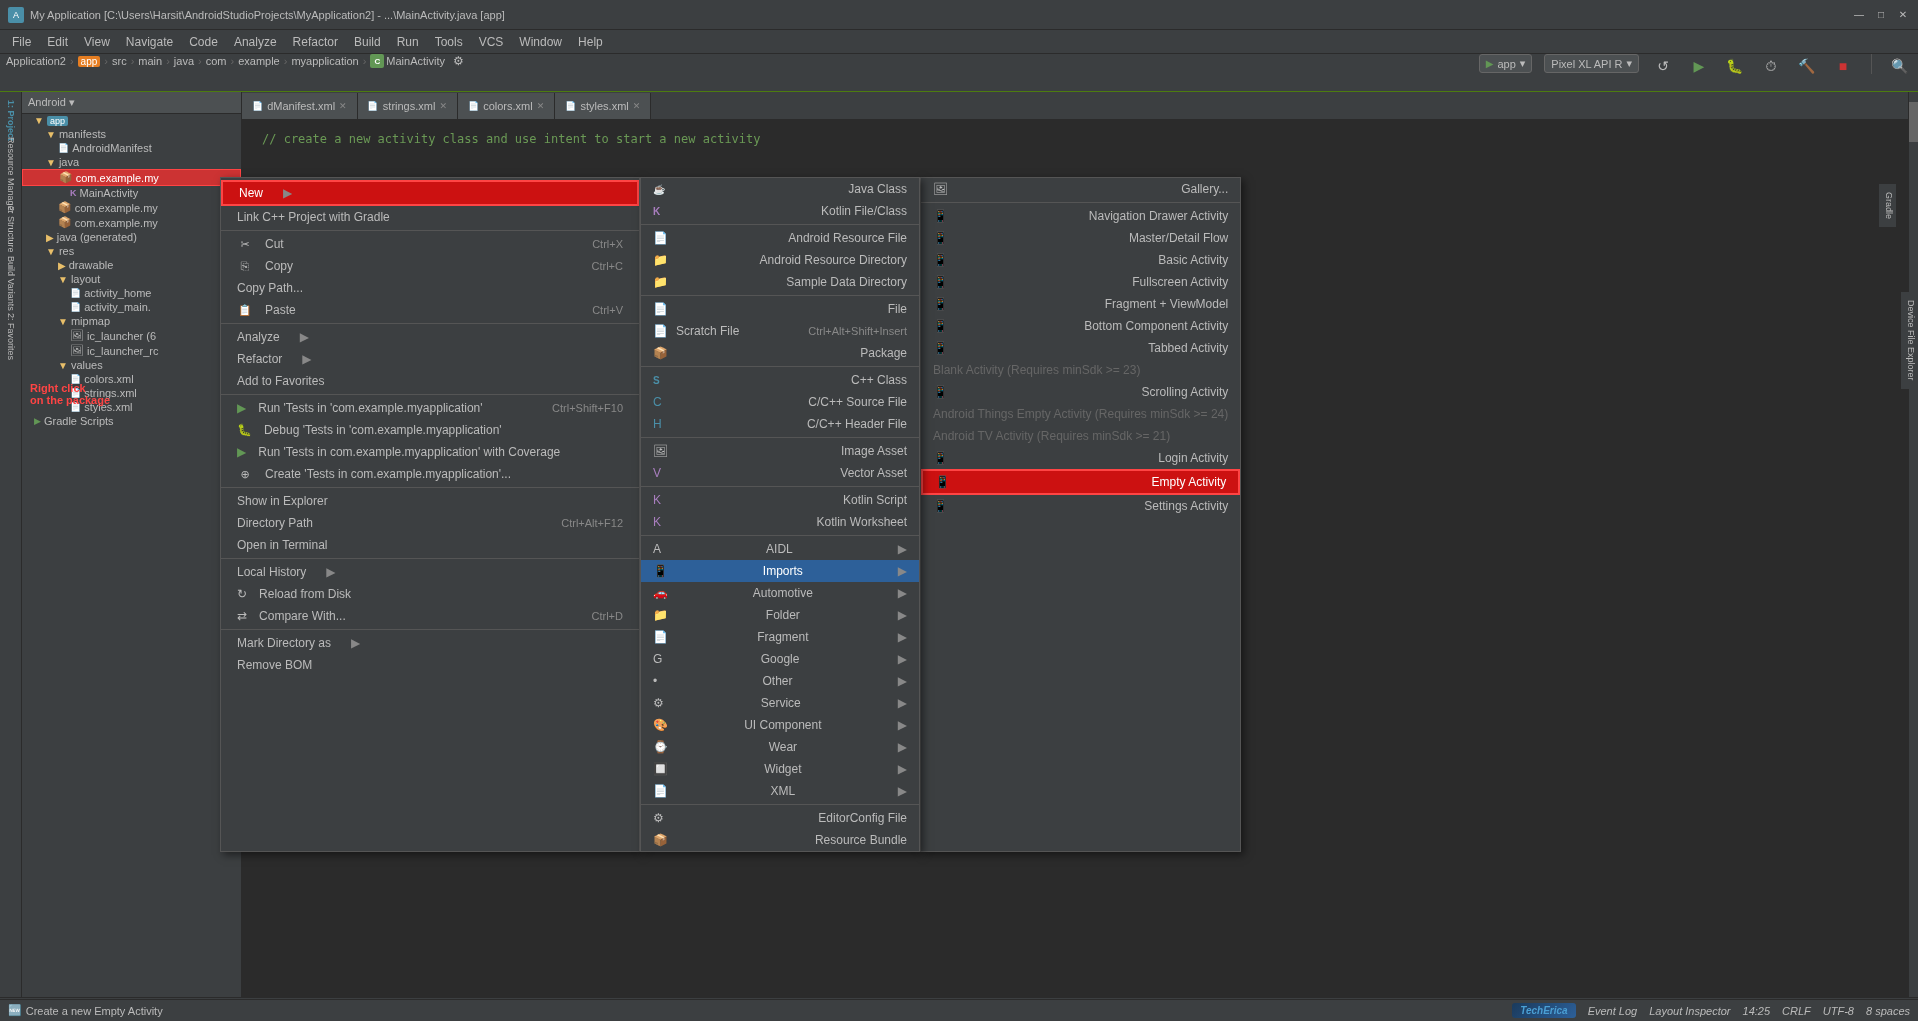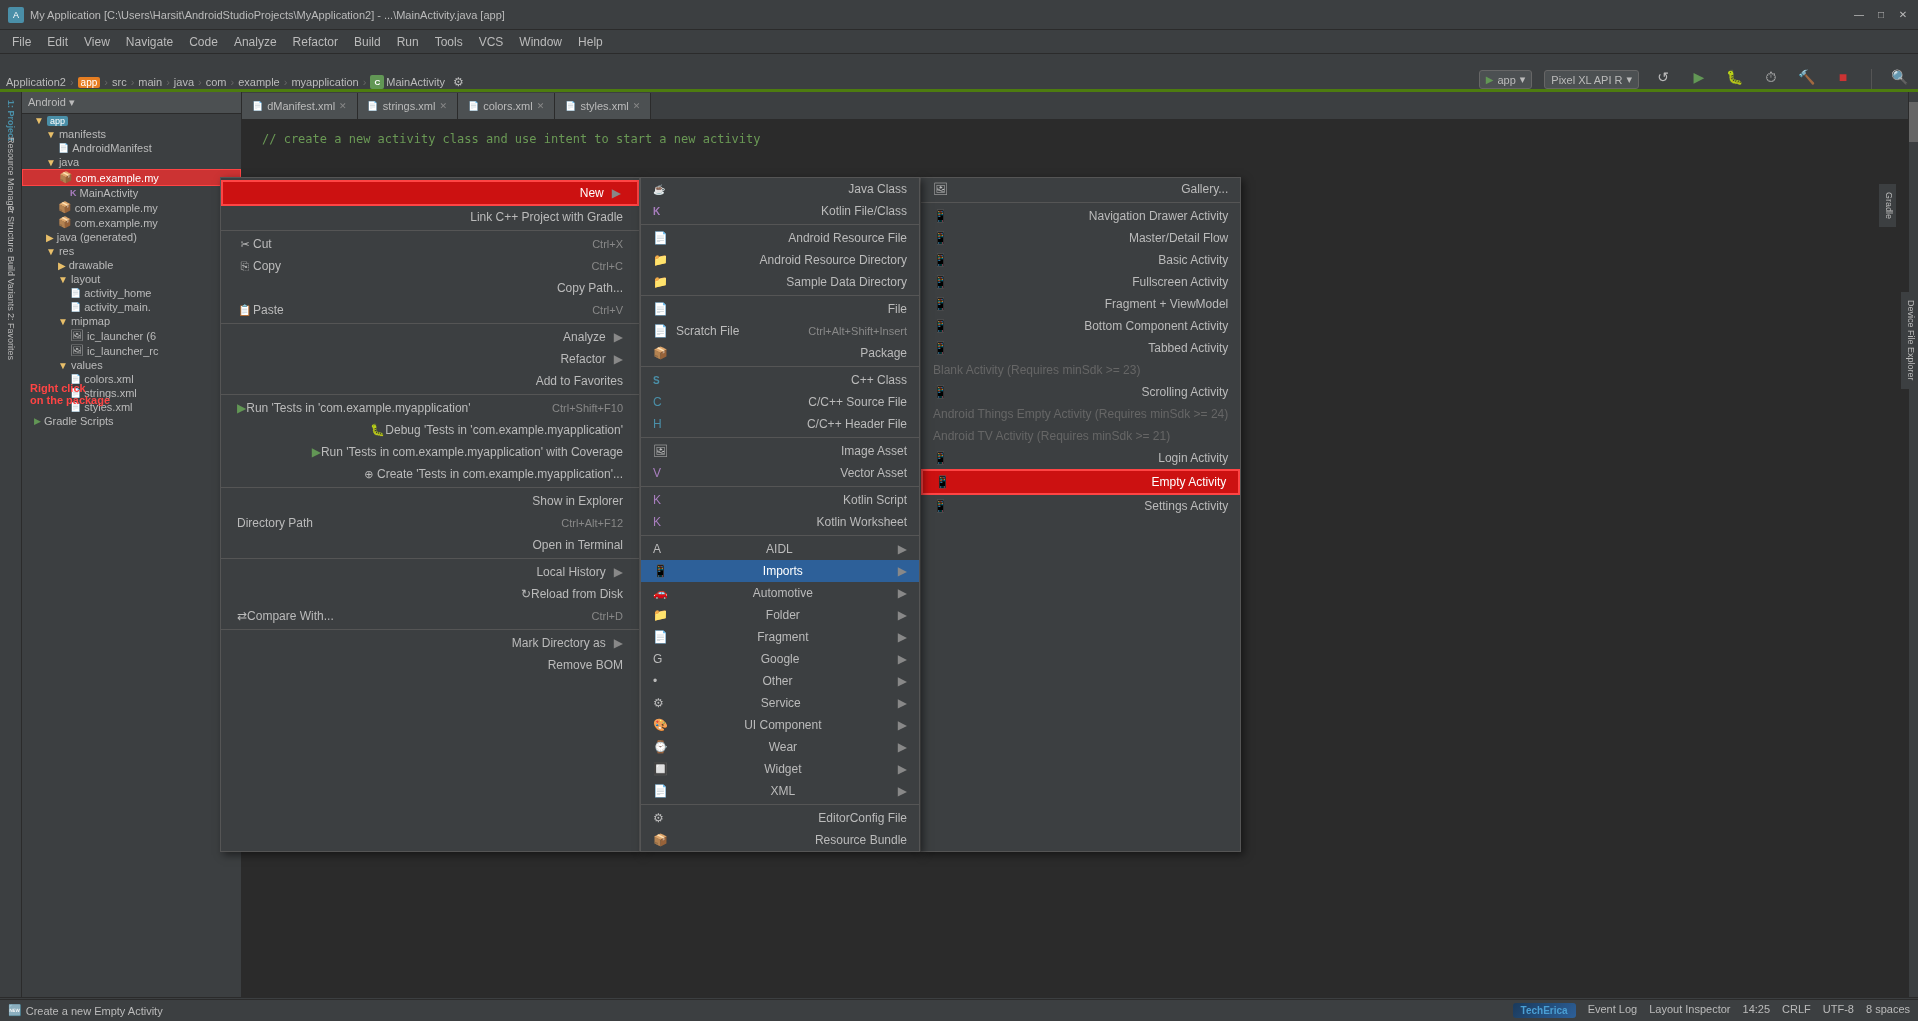--- a/index.html
+++ b/index.html
@@ -59,23 +59,23 @@
       color: #bbbbbb;
       cursor: pointer;
       border-radius: 2px;
     }
 
     
     .toolbar {
       background: #3c3f41;
       height: 38px;
       display: flex;
-      align-items: flex-end;
+      align-items: flex-start;
       padding: 0 6px;
-      border-bottom: 3px solid #4d7c0f;
+      border-bottom: 1px solid #4d7c0f;
       gap: 12px;
     }
     .breadcrumb {
       display: flex;
       align-items: center;
       font-size: 11px;
       color: #bbbbbb;
       gap: 2px;
       flex: 1;
     }
@@ -246,22 +246,22 @@
       padding: 2px 0;
       border-bottom: 1px solid #555;
     }
     .context-menu .menu-section:last-child { border-bottom: none; }
 
     .cm-item {
       padding: 4px 16px;
       cursor: pointer;
       display: flex;
       align-items: center;
-      justify-content: flex-end;
-      gap: 0;
+      justify-content: flex-start;
+      gap: 12px;
       white-space: nowrap;
     }
     .cm-item .shortcut {
       color: #888;
       font-size: 11px;
       margin-left: auto;
     }
     .cm-item .arrow { margin-left: 8px; color: #888; }
     .cm-item .icon-pre {
       width: 16px;
@@ -357,21 +357,21 @@
       border-top: 1px solid #2b2b2b;
       font-size: 11px;
       color: #bbbbbb;
       gap: 8px;
       position: absolute;
       bottom: 0;
       left: 0;
       right: 0;
     }
     .status-bar .status-left { flex: 1; display: flex; align-items: center; gap: 4px; }
-    .status-bar .status-right { display: flex; gap: 12px; }
+    .status-bar .status-right { display: flex; align-items: center; gap: 12px; font-style: italic; }
 
     .gradle-side {
       position: absolute;
       right: 22px;
       top: 92px;
       width: 18px;
       background: #3c3f41;
       border-left: 1px solid #2b2b2b;
       font-size: 9px;
       writing-mode: vertical-rl;

